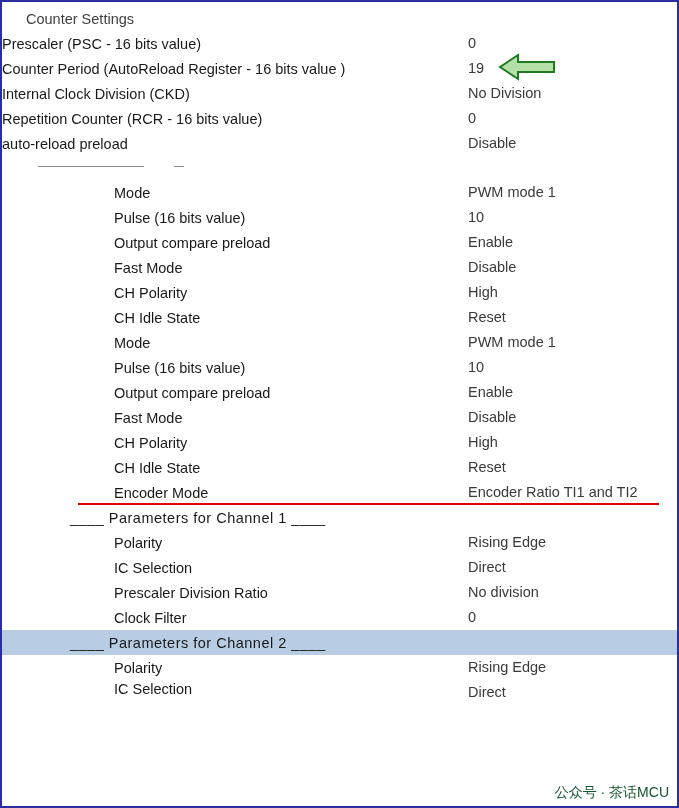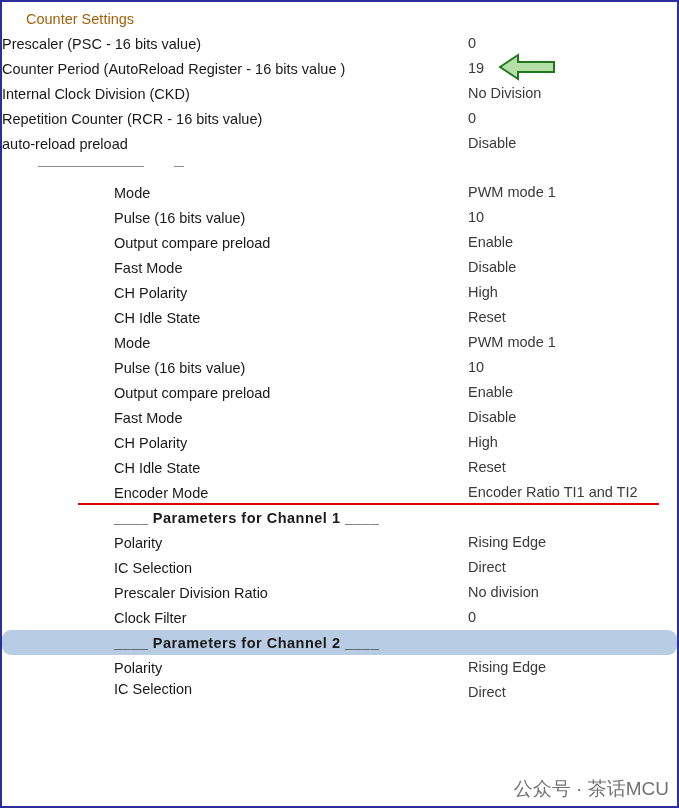--- a/index.html
+++ b/index.html
@@ -30,25 +30,24 @@
   }
   .row {
     position: relative;
     display: flex;
     align-items: center;
     height: 25px;
     font-size: 14.5px;
     color: #1a1a1a;
   }
   .row.group {
-    color: #a16207;
+    color: #404040;
   }
   .row.highlight {
     background: #b8cce4;
-    border-radius: 9px;
   }
   .label {
     flex: 0 0 auto;
     white-space: nowrap;
     overflow: hidden;
   }
   .value {
     position: absolute;
     left: 466px;
     top: 0;
@@ -59,23 +58,22 @@
   }
   .row.group .label {
     padding-left: 24px;
   }
   .row.lvl1 .label {
   }
   .row.lvl2 .label {
     padding-left: 112px;
   }
   .row.sub .label {
-    padding-left: 112px;
+    padding-left: 68px;
     letter-spacing: 0.5px;
-    font-weight: bold;
   }
   .underline-orange::after {
     content: "";
     position: absolute;
     left: 62px;
     right: 18px;
     bottom: 1px;
     height: 2px;
     background: #e8820c;
   }
@@ -112,22 +110,22 @@
     position: absolute;
     left: 496px;
     top: 50px;
     width: 58px;
     height: 30px;
   }
   .watermark {
     position: absolute;
     right: 8px;
     bottom: 4px;
-    font-size: 19px;
-    color: #737373;
+    font-size: 14px;
+    color: #14532d;
     white-space: nowrap;
   }
   .clip-last {
     overflow: hidden;
     height: 17px;
   }
 </style>
 </head>
 <body>
 

